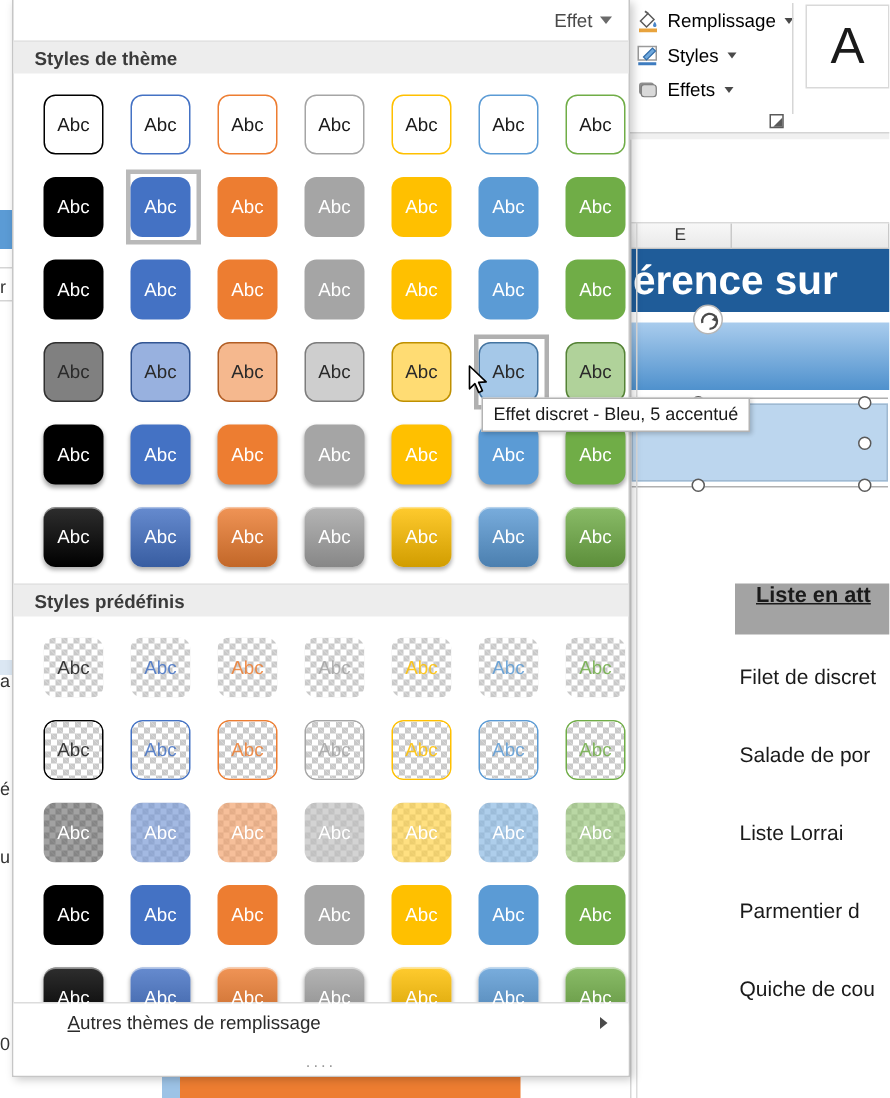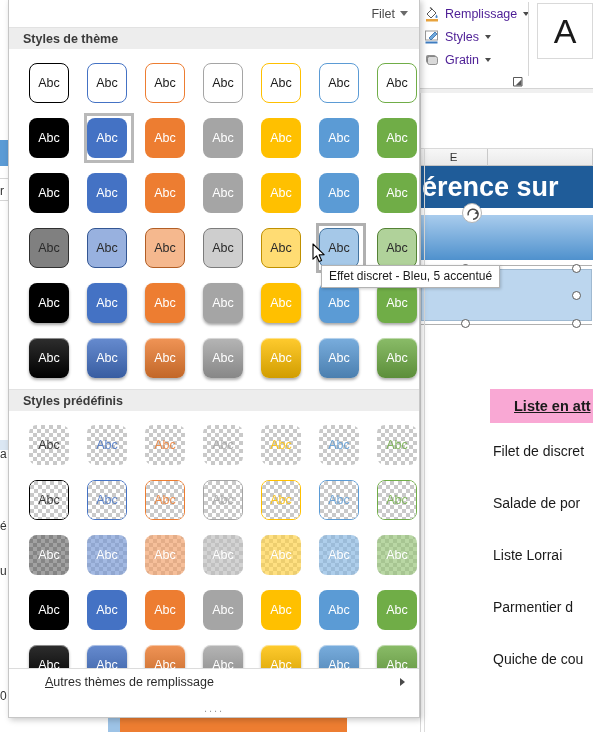--- a/index.html
+++ b/index.html
@@ -15,21 +15,21 @@
   
   .bg-layer { position: absolute; inset: 0; background: #ffffff; }
 
   .ribbon-group {
     position: absolute; left: 420px; top: 0; width: 108px; height: 88px;
     background: #ffffff;
   }
   .ribbon-item {
     position: absolute; left: 4px; height: 22px;
     display: flex; align-items: center; gap: 5px;
-    font-size: 12.5px; color: #4c1d95; white-space: nowrap;
+    font-size: 12.5px; color: #000000; white-space: nowrap;
   }
   .ribbon-item .lbl { font-size: 12.5px; }
   .ribbon-caret {
     width: 0; height: 0; margin-left: 1px;
     border-left: 3.5px solid transparent;
     border-right: 3.5px solid transparent;
     border-top: 4px solid #4a4a4a;
   }
   .icn { width: 16px; height: 16px; display: inline-block; position: relative; flex: 0 0 16px;}
 
@@ -85,22 +85,22 @@
   }
   .sel-shape-line-top { position:absolute; left:1px; top:172px; width:171px; height:1px; background:#b0b0b0;}
   .sel-shape-line-bot { position:absolute; left:1px; top:231px; width:171px; height:1px; background:#b0b0b0;}
   .handle {
     position: absolute; width: 9px; height: 9px; border-radius: 50%;
     background: #ffffff; border: 1px solid #5a5a5a;
   }
 
   .list-header {
     position: absolute; left: 70px; top: 296px; width: 103px; height: 34px;
-    background: #f9a8d4;
-    display: flex; align-items: center; padding-left: 24px;
+    background: #a3a3a3;
+    display: flex; align-items: flex-start; padding-left: 14px;
   }
   .list-header span {
     font-size: 14.5px; font-weight: bold; color: #1a1a1a;
     text-decoration: underline; white-space: nowrap;
   }
   .list-row {
     position: absolute; left: 70px; width: 123px; height: 22px;
     display: flex; align-items: center; padding-left: 3px;
     font-size: 14px; color: #1a1a1a; white-space: nowrap;
   }
@@ -256,21 +256,21 @@
         <span class="ribbon-caret"></span>
       </div>
 
       <div class="ribbon-item" style="top:49px;">
         <span class="icn">
           <svg width="16" height="16" viewBox="0 0 16 16">
             <rect x="2" y="3" width="10" height="8" rx="2" fill="#8f8f8f"></rect>
             <rect x="3.5" y="4.5" width="10" height="8" rx="2" fill="#d9d9d9" stroke="#7a7a7a" stroke-width="0.8"></rect>
           </svg>
         </span>
-        <span class="lbl">Gratin</span>
+        <span class="lbl">Effets</span>
         <span class="ribbon-caret"></span>
       </div>
     </div>
 
     <div class="dialog-launcher">
       <svg width="12" height="12" viewBox="0 0 12 12">
         <path d="M1.5 1.5 H10 V10 H1.5 Z" fill="none" stroke="#5a5a5a" stroke-width="1"></path>
         <path d="M9.5 9.5 L3.5 9.5 L9.5 3.5 Z" fill="#5a5a5a"></path>
       </svg>
     </div>
@@ -335,21 +335,21 @@
     <div class="vline2"></div>
 
     <div class="bottom-blue"></div>
     <div class="bottom-orange"></div>
   </div>
 
   <div class="gallery">
 
     <div class="gal-top">
       <div class="tous-btn">
-        <span>Filet</span>
+        <span>Effet</span>
         <span class="tous-caret"></span>
       </div>
     </div>
 
     <div class="sec-hdr">
       <span>Styles de thème</span>
     </div>
 
     <div class="grid" id="theme-grid">
         <div class="grid-row">

